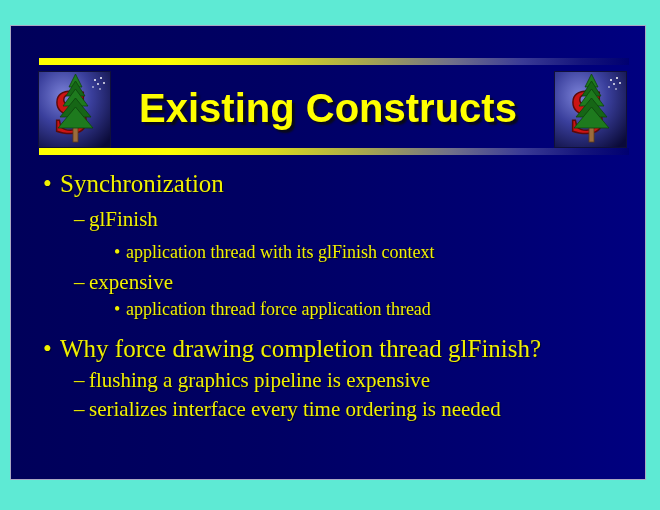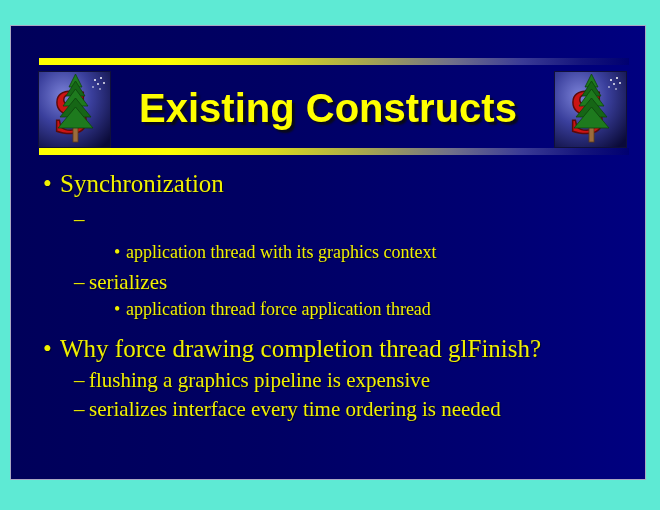--- a/index.html
+++ b/index.html
@@ -155,30 +155,31 @@
 
     <div class="accent-bar bar-bottom"></div>
 
     <div class="line lvl1 l-1">
       <span class="marker">•</span>
         <span>Synchronization</span>
     </div>
 
     <div class="line lvl2 l-2">
       <span class="marker">–</span>
+        <span>glFinish</span>
     </div>
 
     <div class="line lvl3 l-3">
       <span class="marker">•</span>
-        <span>application thread with its graphics context</span>
+        <span>application thread with its glFinish context</span>
     </div>
 
     <div class="line lvl2 l-4">
       <span class="marker">–</span>
-        <span>serializes</span>
+        <span>expensive</span>
     </div>
 
     <div class="line lvl3 l-5">
       <span class="marker">•</span>
         <span>application thread force application thread</span>
     </div>
 
     <div class="line lvl1 l-6">
       <span class="marker">•</span>
         <span>Why force drawing completion thread glFinish?</span>

